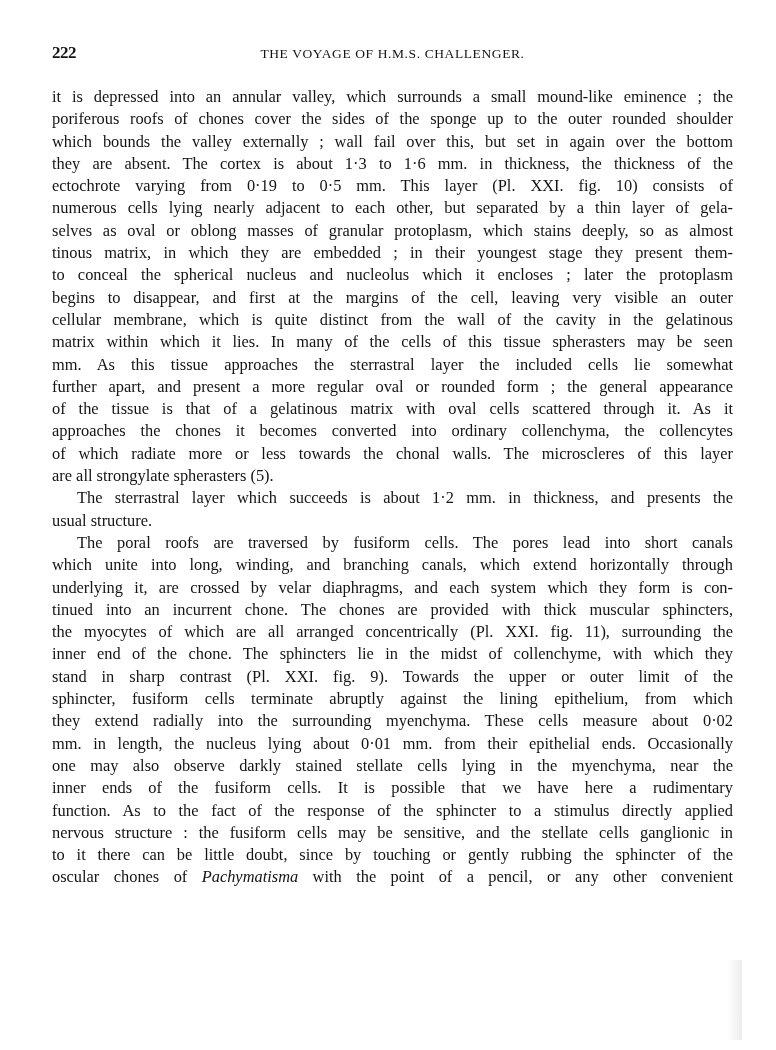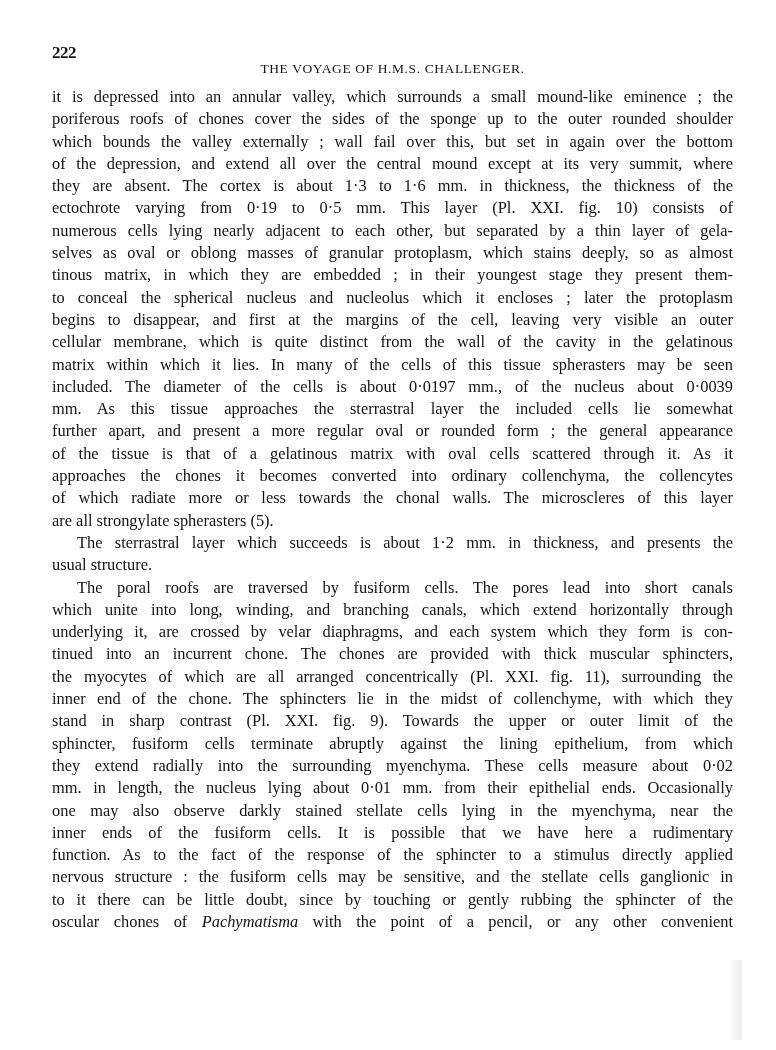--- a/index.html
+++ b/index.html
@@ -4,21 +4,21 @@
 <style>
   html, body { margin: 0; padding: 0; background: #ffffff; }
   body { width: 776px; height: 1050px; position: relative; overflow: hidden; }
   .page {
     position: absolute; left: 0; top: 0; width: 776px; height: 1050px;
     background: #ffffff; color: #141414;
     font-family: Liberation Serif, serif;
   }
   .running-head { position: absolute; top: 43px; left: 52px; width: 681px; height: 22px; }
   .page-number { position: absolute; left: 0; top: 0; font-size: 17px; font-weight: bold; letter-spacing: -0.5px; }
-  .running-title { position: absolute; left: 0; right: 0; top: 3px; text-align: center; font-size: 13.5px; letter-spacing: 0.6px; margin-top: 15px; }
+  .running-title { position: absolute; left: 0; right: 0; top: 3px; text-align: center; font-size: 13.5px; letter-spacing: 0.6px; }
   .body-text { position: absolute; top: 86px; left: 52px; width: 681px; }
   .line {
     display: block; height: 22.3px; line-height: 22.3px; font-size: 16.4px;
     text-align: justify; text-align-last: justify; white-space: nowrap; overflow: visible;
   }
   .line.last { text-align-last: left; }
   .line.indent { padding-left: 25px; }
   .line span.em { font-style: italic; }
   .stain { position: absolute; right: 34px; top: 960px; width: 14px; height: 80px;
            background: linear-gradient(90deg, rgba(255,255,255,0), rgba(200,200,200,0.35)); }
@@ -30,31 +30,29 @@
   <div class="running-head">
     <span class="page-number">222</span>
     <div class="running-title">THE VOYAGE OF H.M.S. CHALLENGER.</div>
   </div>
 
   <div class="body-text" id="body-text">
       <div>
         <span class="line">it is depressed into an annular valley, which surrounds a small mound-like eminence ; the</span>
         <span class="line">poriferous roofs of chones cover the sides of the sponge up to the outer rounded shoulder</span>
         <span class="line">which bounds the valley externally ; wall fail over this, but set in again over the bottom</span>
-        <span class="line">of the depression, and extend all over the central mound except at its very summit, where</span>
         <span class="line">they are absent. The cortex is about 1·3 to 1·6 mm. in thickness, the thickness of the</span>
         <span class="line">ectochrote varying from 0·19 to 0·5 mm. This layer (Pl. XXI. fig. 10) consists of</span>
         <span class="line">numerous cells lying nearly adjacent to each other, but separated by a thin layer of gela-</span>
         <span class="line">selves as oval or oblong masses of granular protoplasm, which stains deeply, so as almost</span>
         <span class="line">tinous matrix, in which they are embedded ; in their youngest stage they present them-</span>
         <span class="line">to conceal the spherical nucleus and nucleolus which it encloses ; later the protoplasm</span>
         <span class="line">begins to disappear, and first at the margins of the cell, leaving very visible an outer</span>
         <span class="line">cellular membrane, which is quite distinct from the wall of the cavity in the gelatinous</span>
         <span class="line">matrix within which it lies. In many of the cells of this tissue spherasters may be seen</span>
-        <span class="line">included. The diameter of the cells is about 0·0197 mm., of the nucleus about 0·0039</span>
         <span class="line">mm. As this tissue approaches the sterrastral layer the included cells lie somewhat</span>
         <span class="line">further apart, and present a more regular oval or rounded form ; the general appearance</span>
         <span class="line">of the tissue is that of a gelatinous matrix with oval cells scattered through it. As it</span>
         <span class="line">approaches the chones it becomes converted into ordinary collenchyma, the collencytes</span>
         <span class="line">of which radiate more or less towards the chonal walls. The microscleres of this layer</span>
         <span class="line last">are all strongylate spherasters (5).</span>
       </div>
       <div>
         <span class="line indent">The sterrastral layer which succeeds is about 1·2 mm. in thickness, and presents the</span>
         <span class="line last">usual structure.</span>

